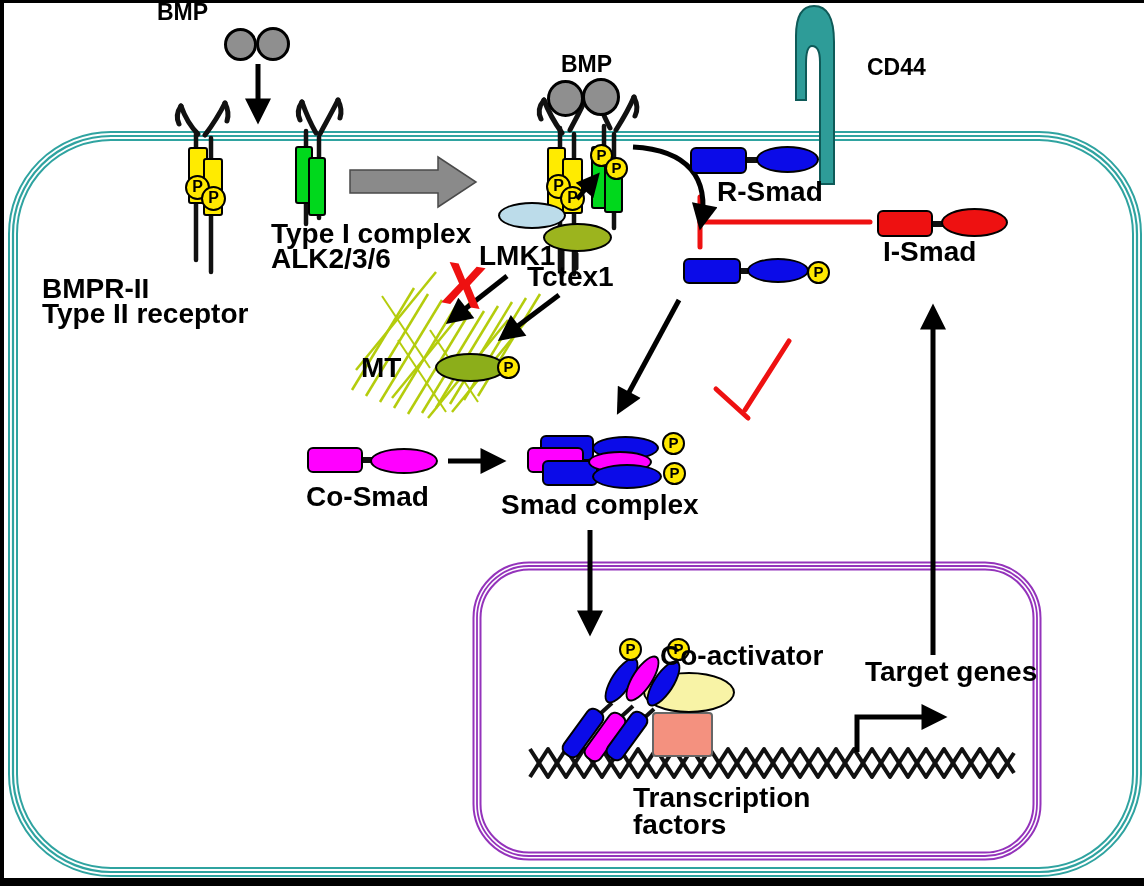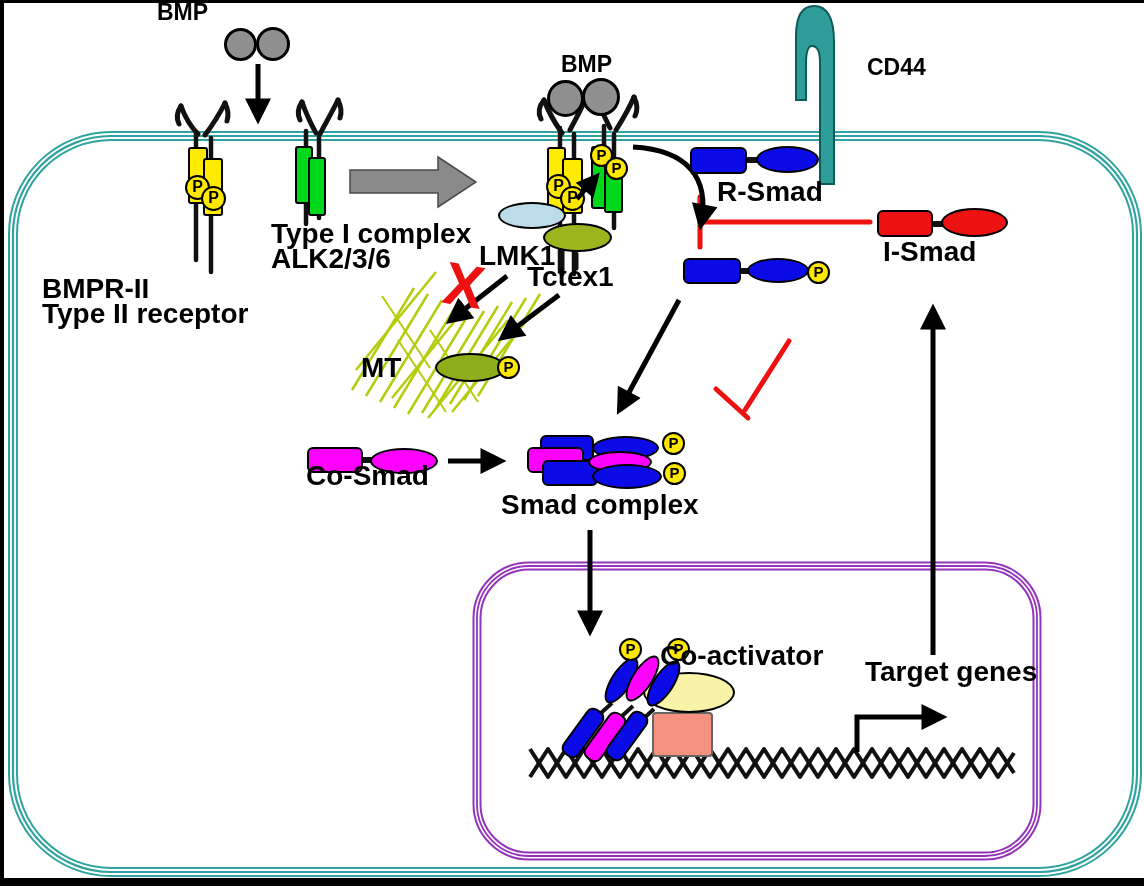--- a/index.html
+++ b/index.html
@@ -210,23 +210,27 @@
 <div class="lbl" style="left:271px;top:221px">
   <div>Type I complex</div>
   <div>ALK2/3/6</div>
 </div>
 <div class="lbl" style="left:479px;top:243px">LMK1</div>
 <div class="lbl" style="left:527px;top:264px">Tctex1</div>
 <div class="lbl" style="left:361px;top:355px">MT</div>
 <div class="lbl big" style="left:867px;top:55px">CD44</div>
 <div class="lbl" style="left:717px;top:179px">R-Smad</div>
 <div class="lbl" style="left:883px;top:239px">I-Smad</div>
-<div class="lbl" style="left:306px;top:463px">Co-Smad</div>
+<div class="lbl" style="left:306px;top:484px">Co-Smad</div>
 <div class="lbl" style="left:501px;top:492px">Smad complex</div>
 <div class="lbl" style="left:660px;top:643px">Co-activator</div>
+<div class="lbl" style="left:633px;top:784px;line-height:27px">
+  <div>Transcription</div>
+  <div>factors</div>
+</div>
 <div class="lbl" style="left:865px;top:659px">Target genes</div>
 <div class="xmark" style="left:444px;top:258px">X</div>
 
 <svg width="1144" height="886" viewBox="0 0 1144 886" style="pointer-events:none">
   <defs>
     <marker id="ah2" viewBox="0 0 10 10" refX="7.5" refY="5" markerWidth="6" markerHeight="5.2" orient="auto" markerUnits="strokeWidth">
       <path d="M0,0 L10,5 L0,10 Z" fill="#000"></path>
     </marker>
   </defs>
   <line x1="577" y1="199" x2="596" y2="177" stroke="#000" stroke-width="4.5" marker-end="url(#ah2)"></line>

